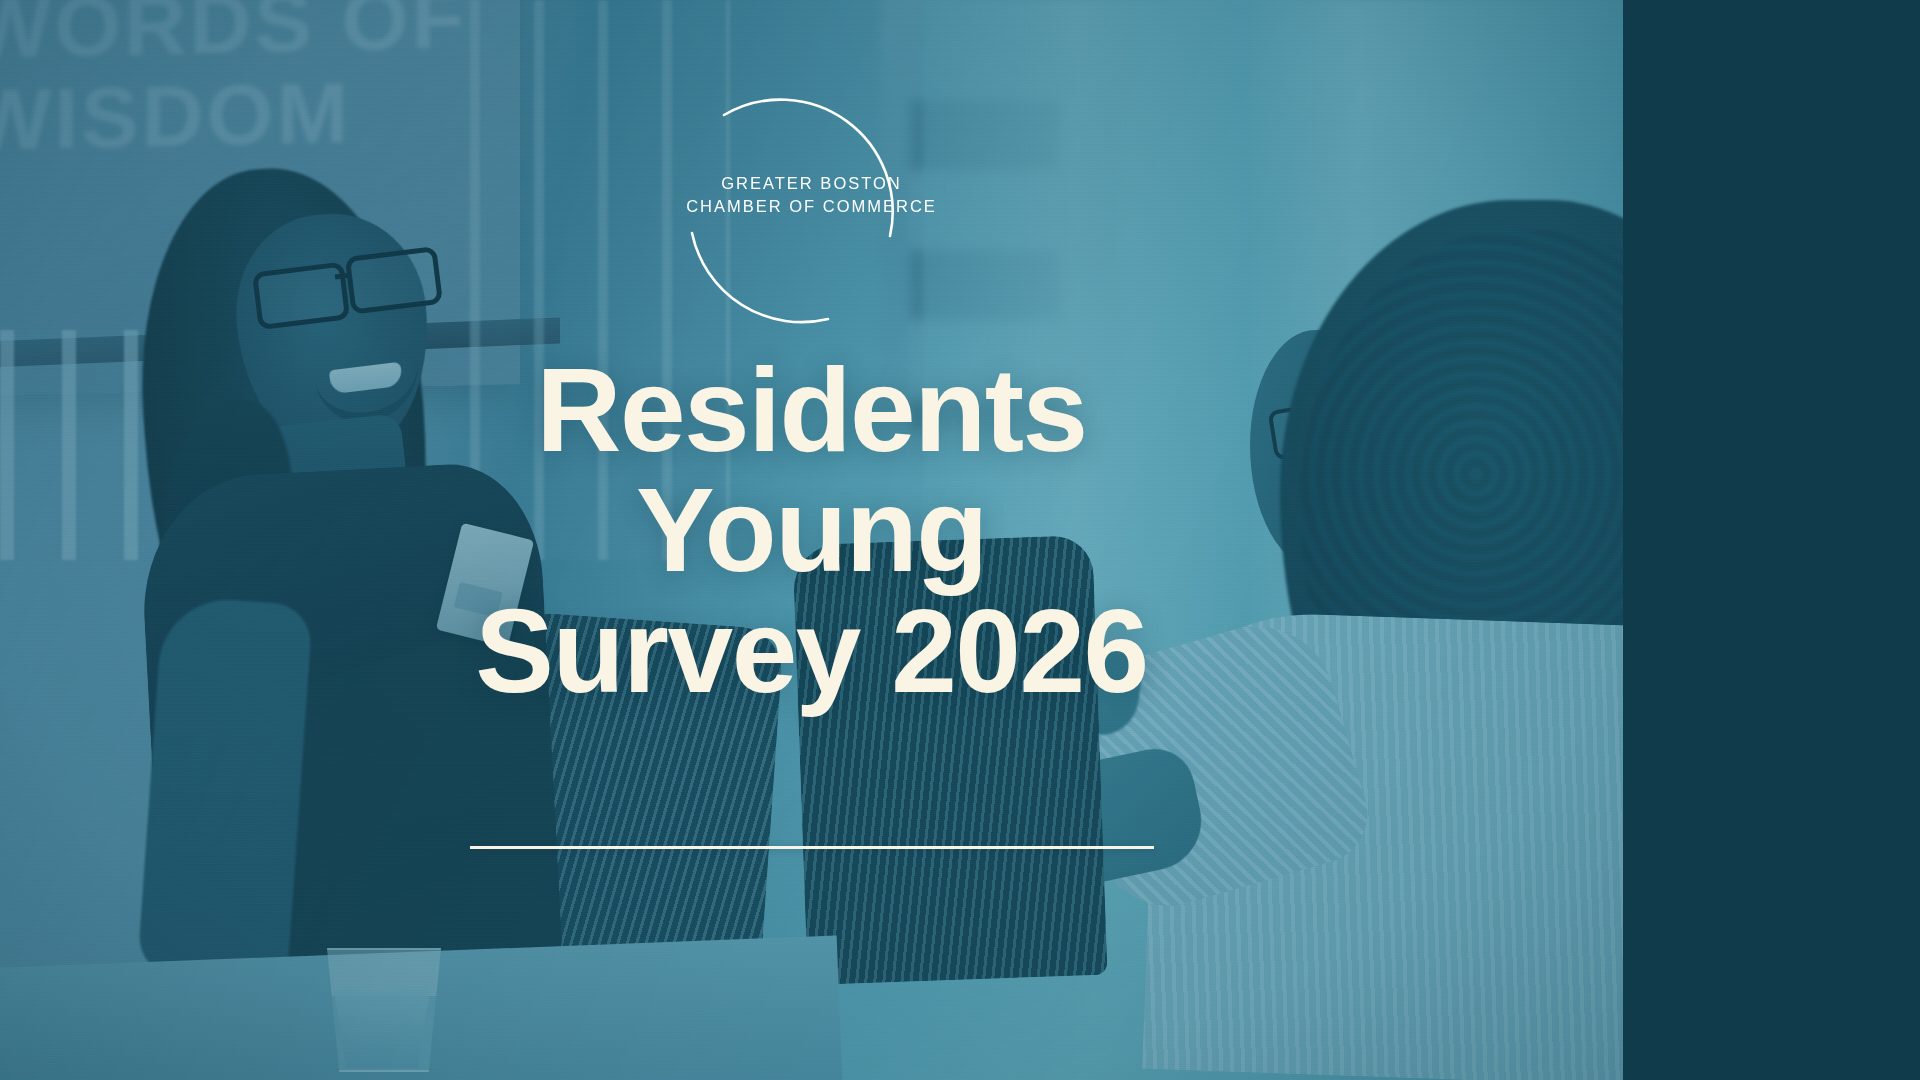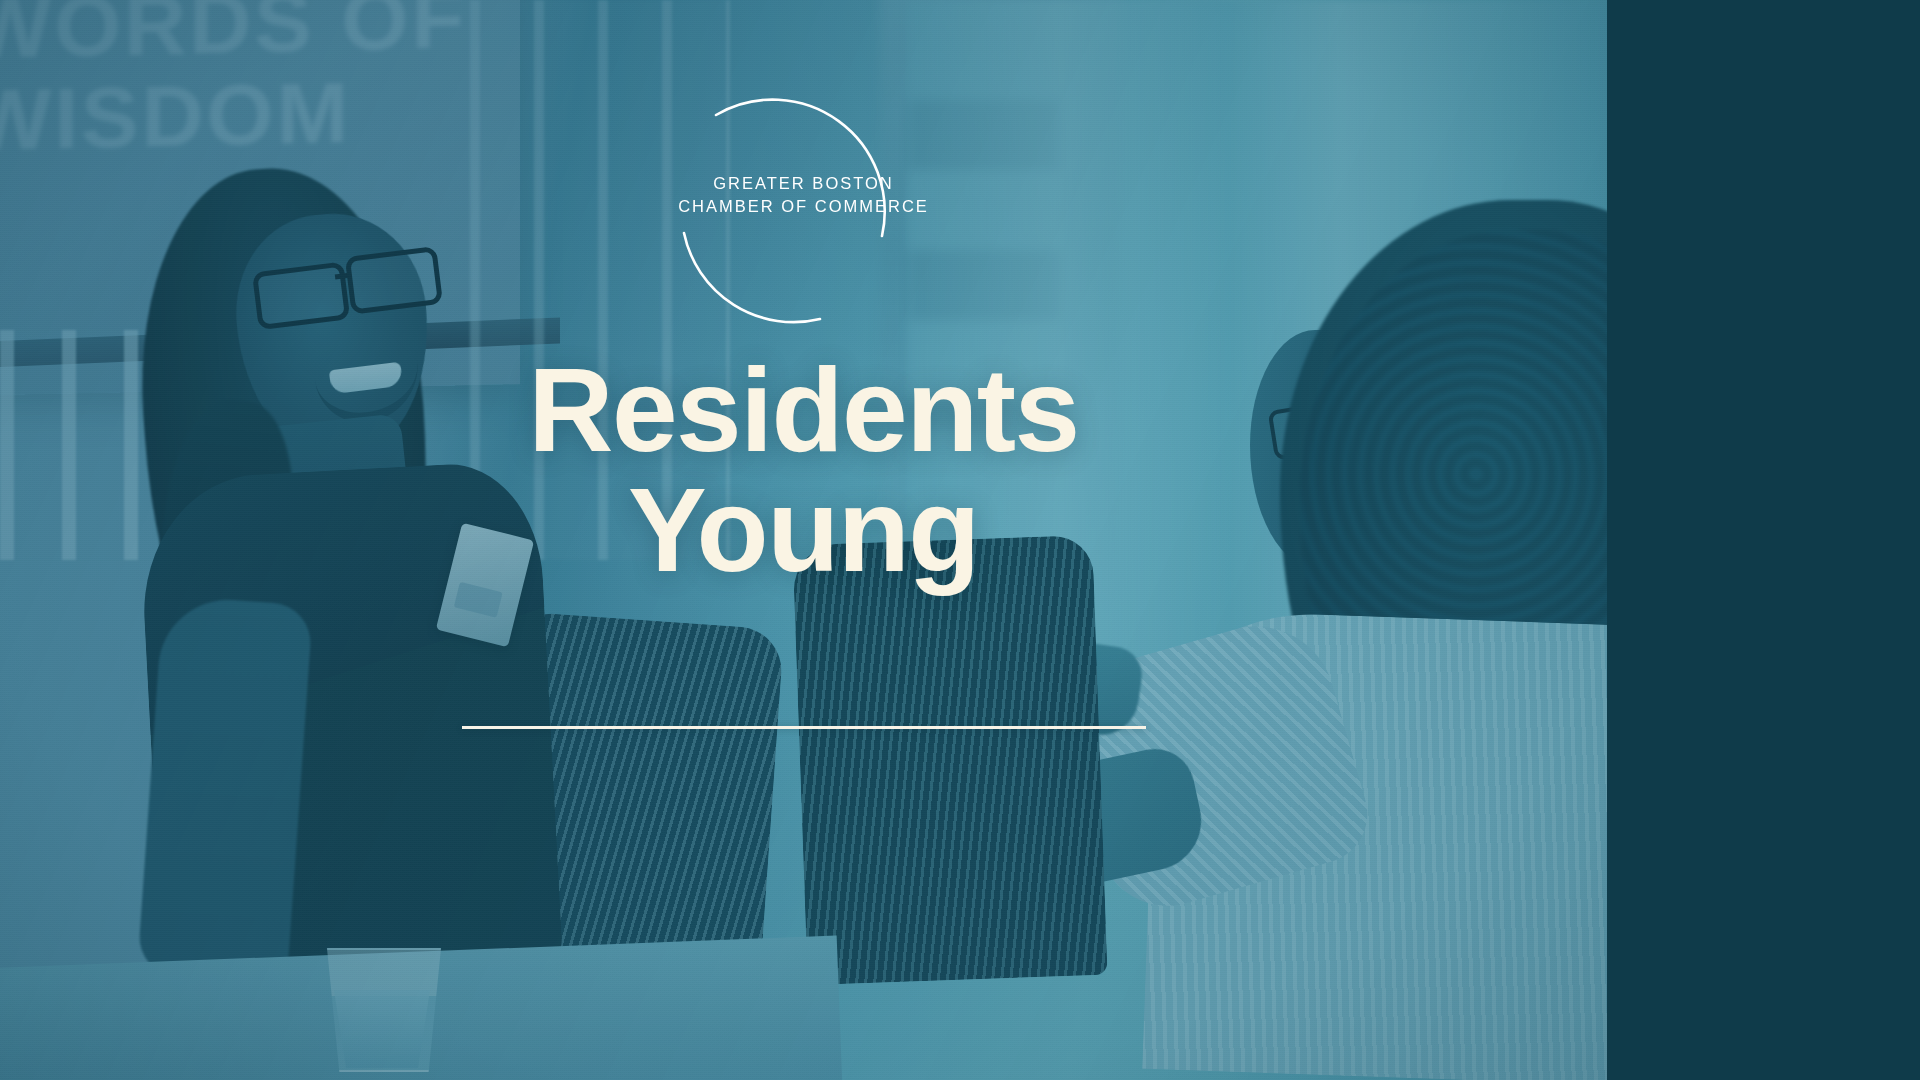--- a/index.html
+++ b/index.html
@@ -10,20 +10,21 @@
   body {
     font-family: "Liberation Sans", sans-serif;
   }
 
   .poster {
     position: relative;
     width: 1607px;
     height: 1080px;
     overflow: hidden;
     background: #3a8ca5;
+    padding-left: 16px;
   }
 
   
   .photo {
     position: absolute;
     inset: 0;
     overflow: hidden;
   }
 
   
@@ -569,18 +570,19 @@
       </svg>
       <div class="logo-text">
         <div class="logo-l1">GREATER BOSTON</div>
         <div class="logo-l2">CHAMBER OF COMMERCE</div>
       </div>
     </div>
 
     <h1 class="title">
       <span class="ln">Residents</span>
       <span class="ln">Young</span>
+      <span class="ln">Survey 2026</span>
     </h1>
 
     <div class="rule"></div>
 
   </div>
 </div>
 
 </body></html>

